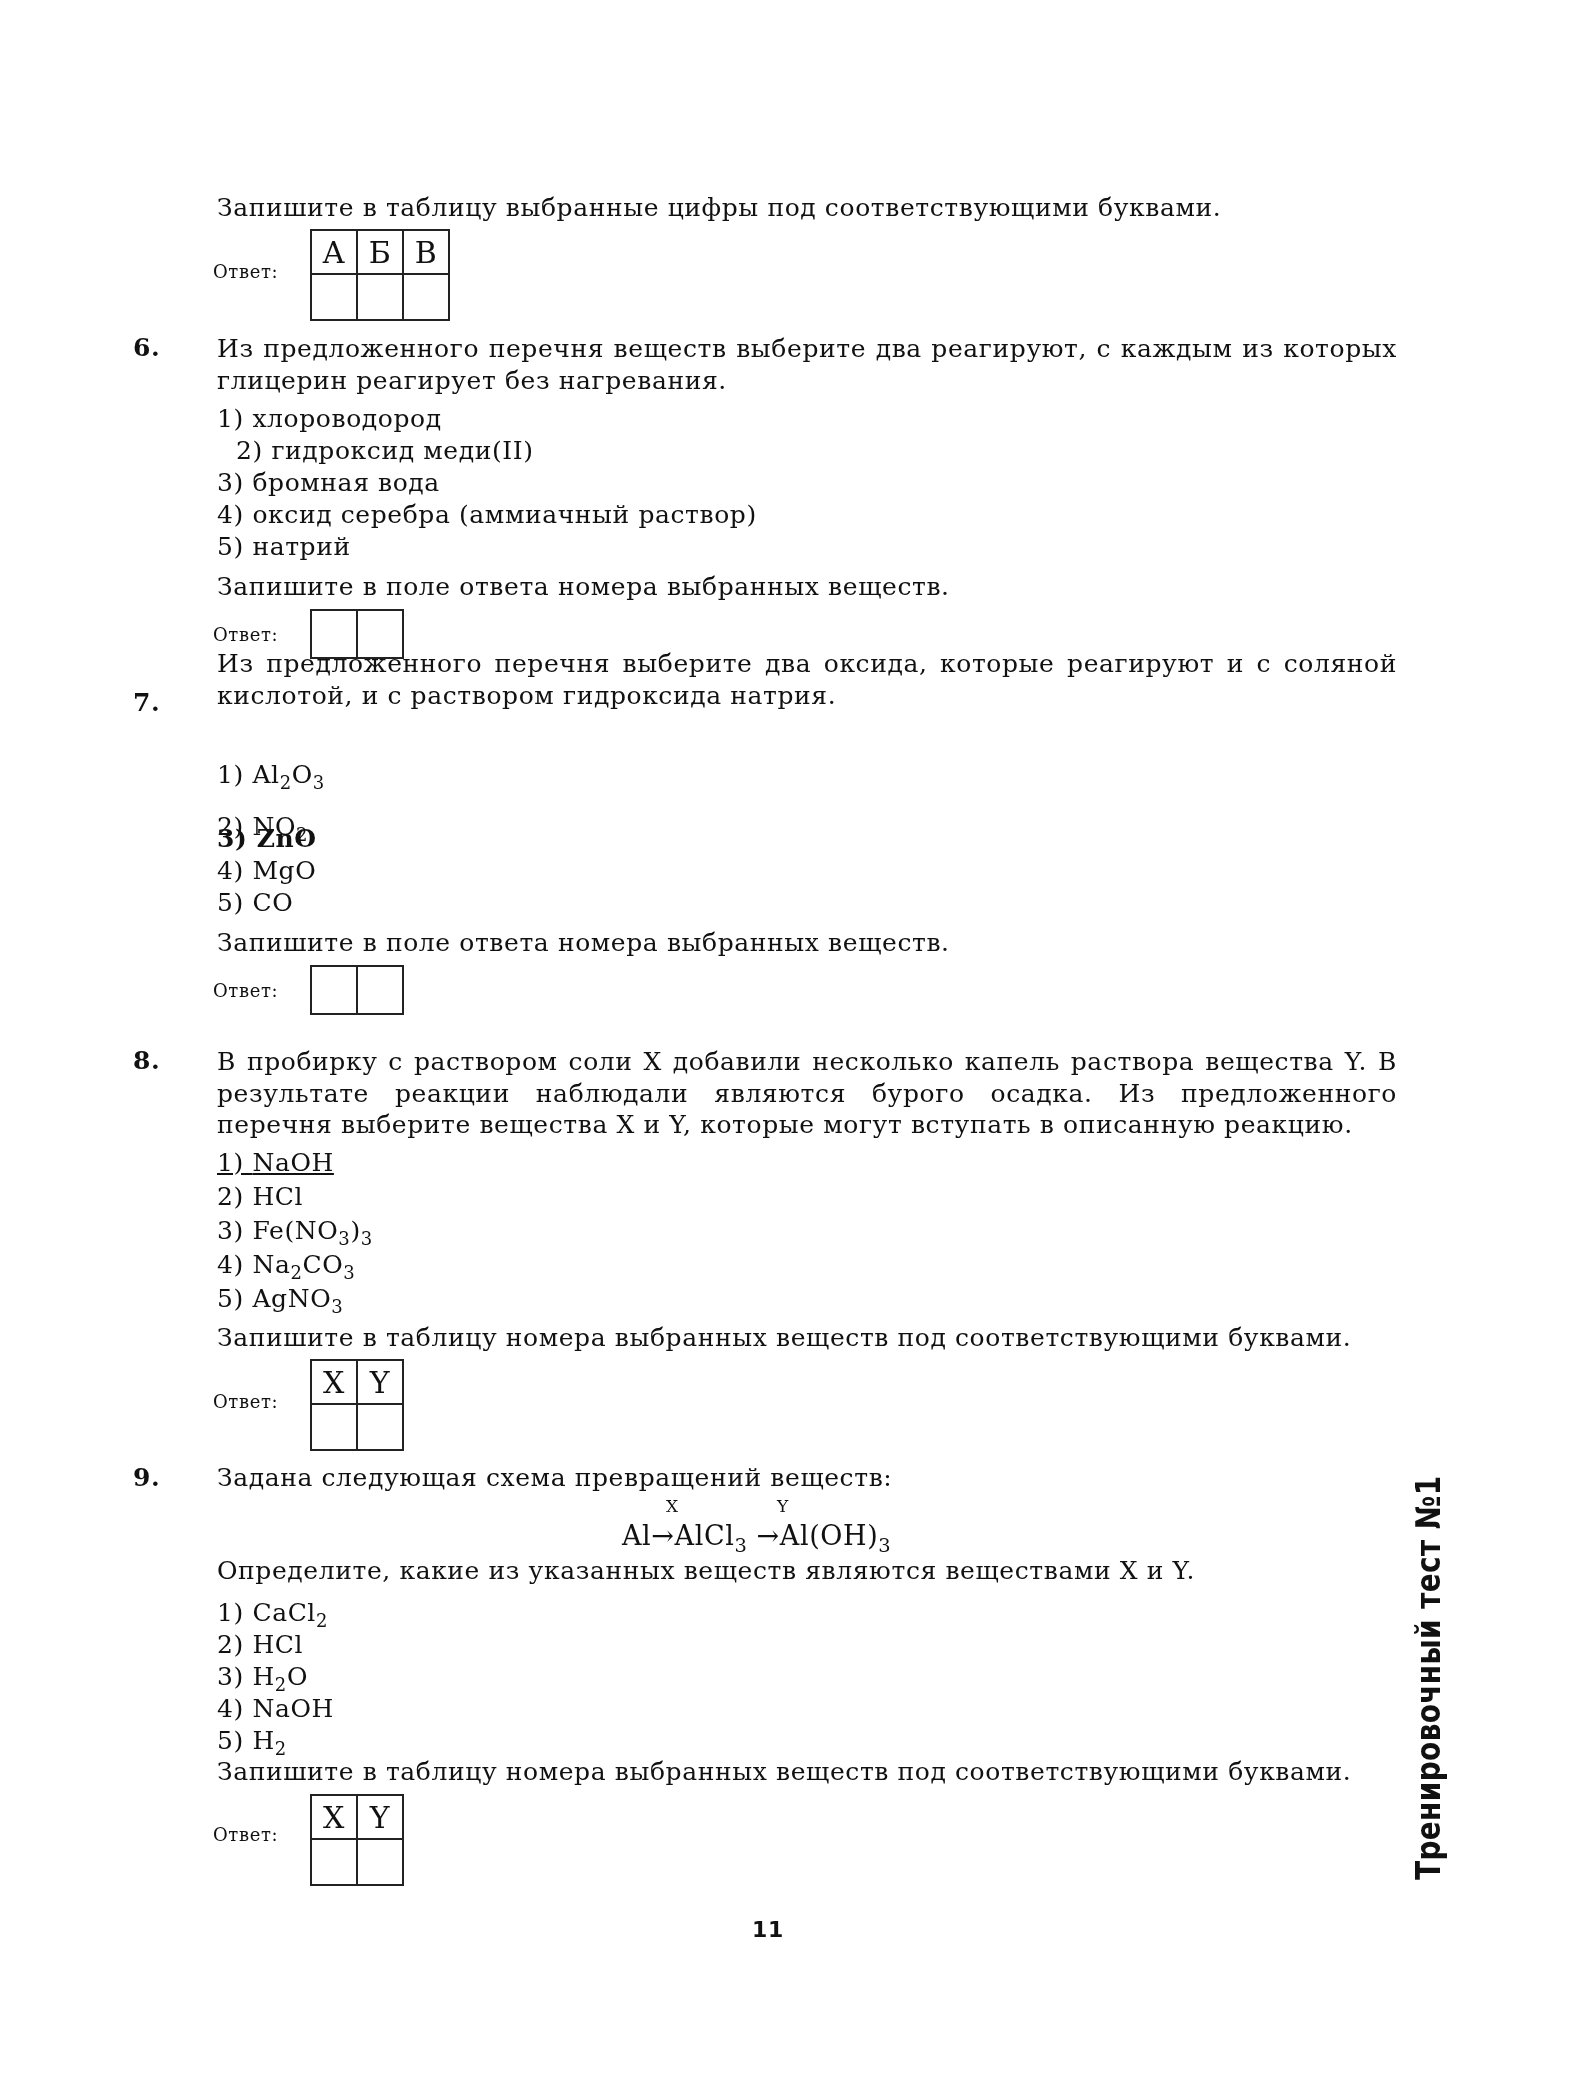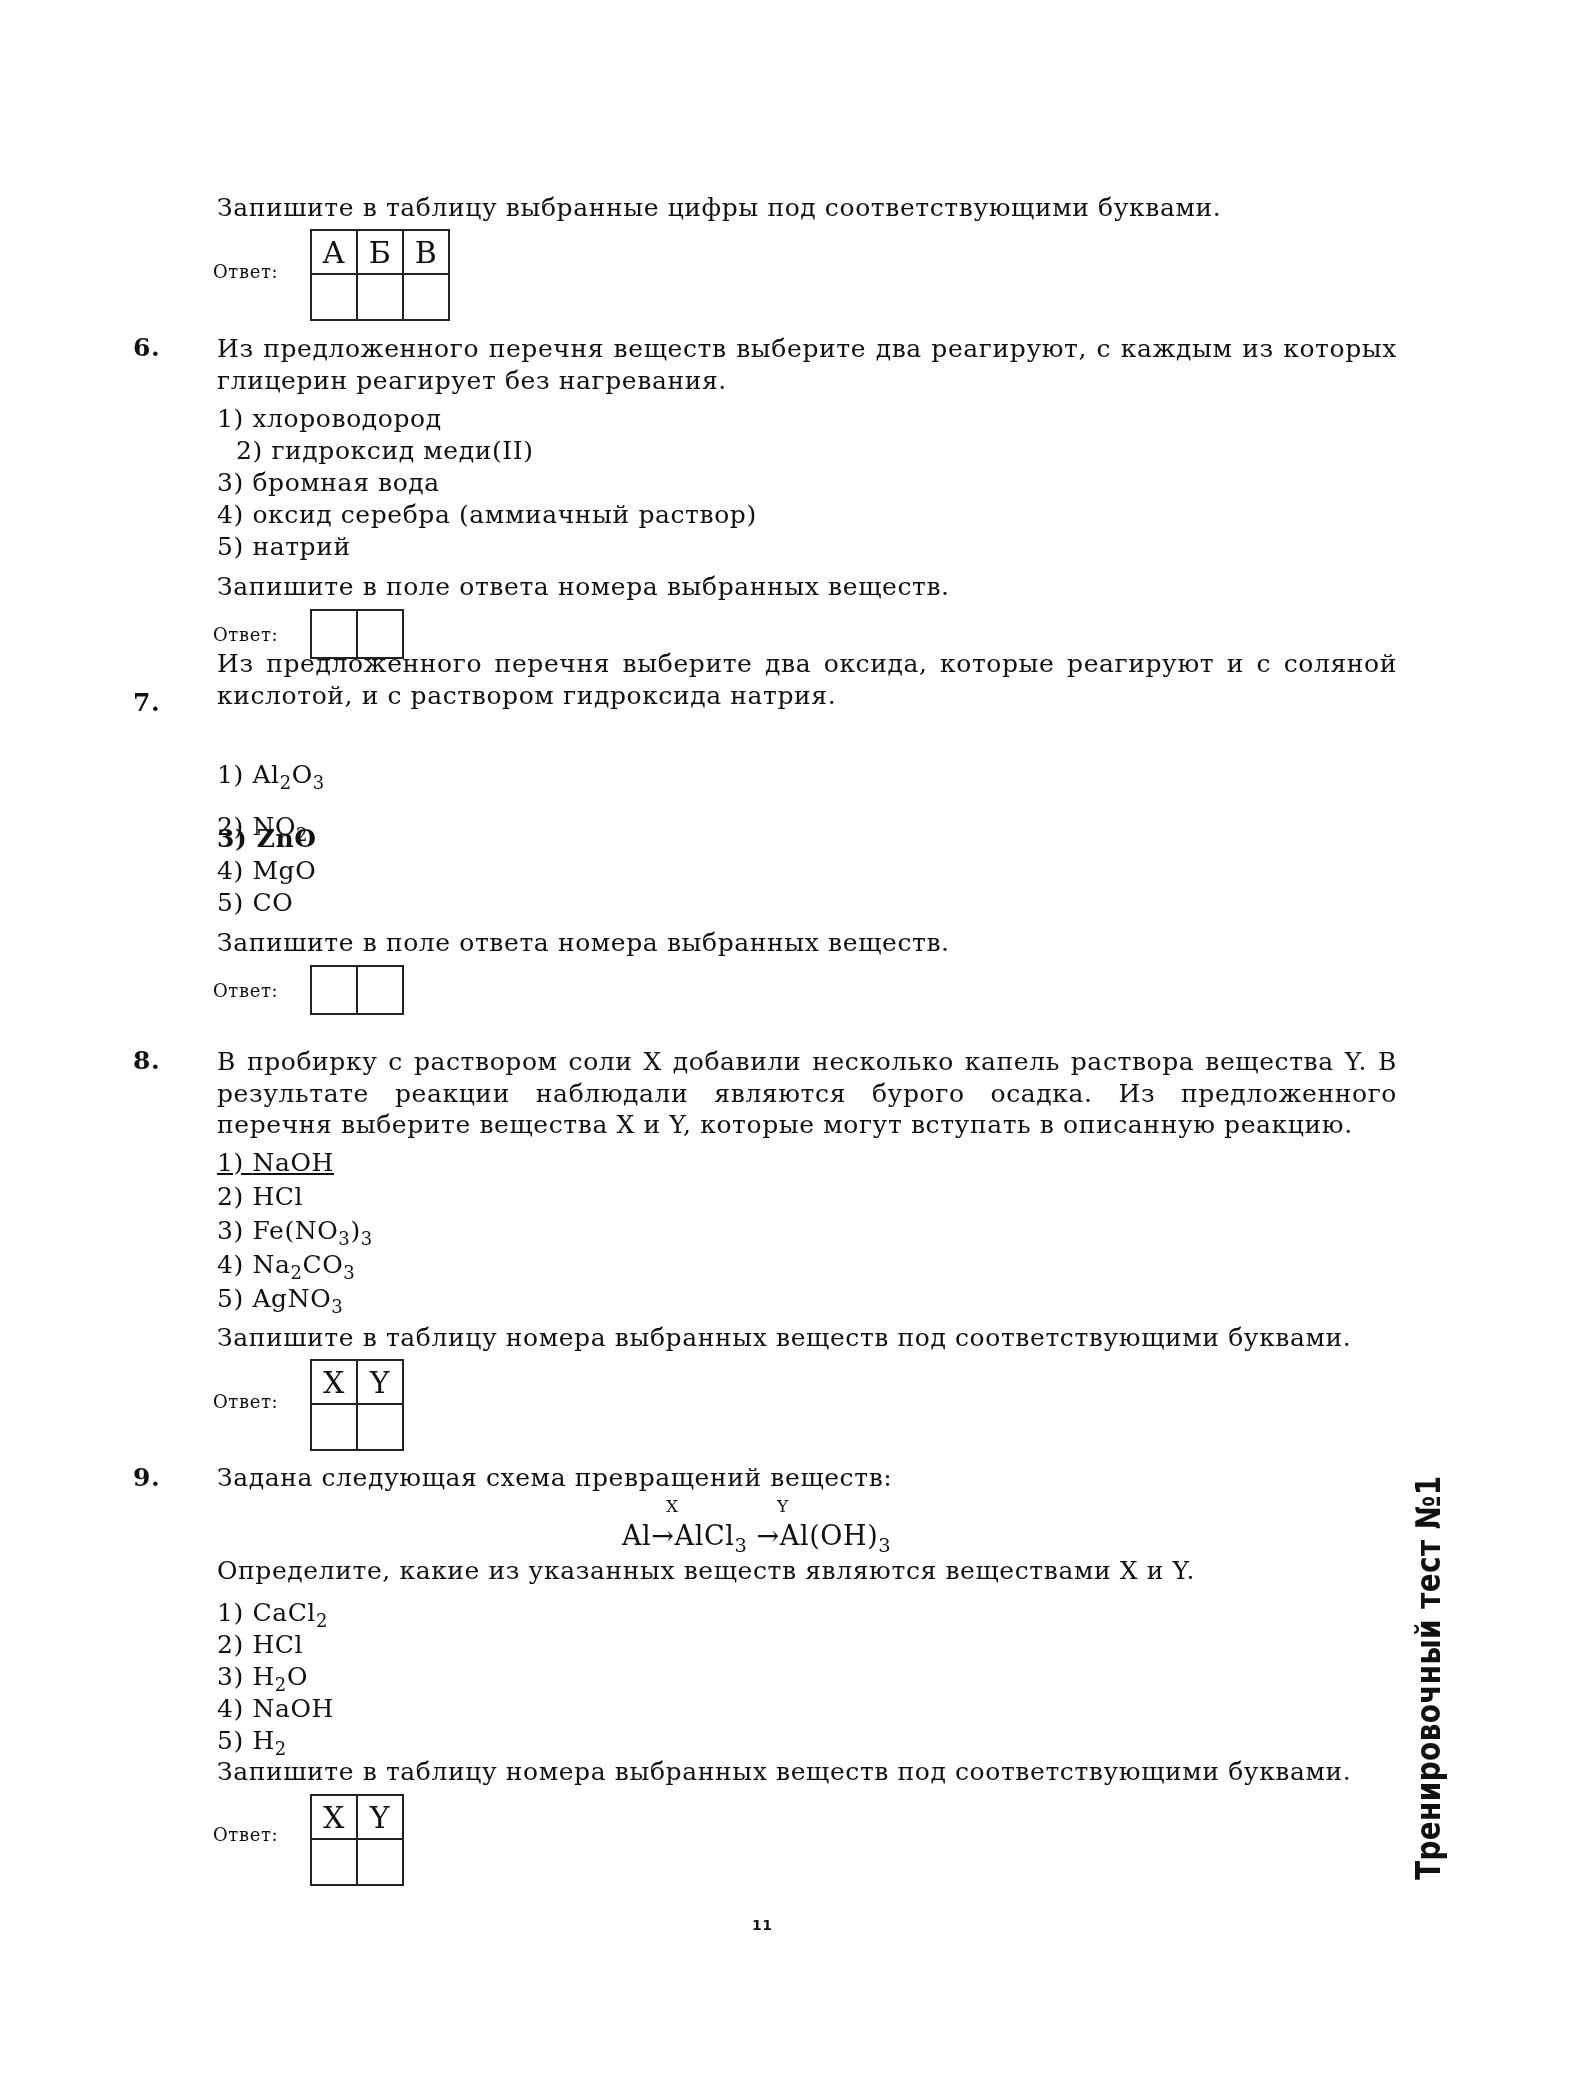--- a/index.html
+++ b/index.html
@@ -24,21 +24,21 @@
   .scheme .lbl { position: absolute; top: 0; font-size: 17px; }
   .sidebar-title {
     position: absolute; left: 1408px; top: 1880px;
     transform-origin: 0 0; transform: rotate(-90deg);
     font-family: "DejaVu Sans", "Liberation Sans", sans-serif;
     font-weight: bold; font-size: 34px; letter-spacing: 0.5px; white-space: nowrap;
     transform: rotate(-90deg) scaleX(0.82);
   }
   .page-number {
     position: absolute; left: 752px; top: 1917px;
-    font-family: "DejaVu Sans", "Liberation Sans", sans-serif; font-weight: bold; font-size: 14px;
+    font-family: "DejaVu Sans", "Liberation Sans", sans-serif; font-weight: bold; font-size: 22px;
   }
 </style>
 </head>
 <body>
 
 <div class="line" style="left:217px; top:193px;">Запишите в таблицу выбранные цифры под соответствующими буквами.</div>
 <div class="answer-label" style="top:257px;">Ответ:</div>
 <table class="ans" style="left:310px; top:229px;">
   <tbody>
       <tr class="hdr">

